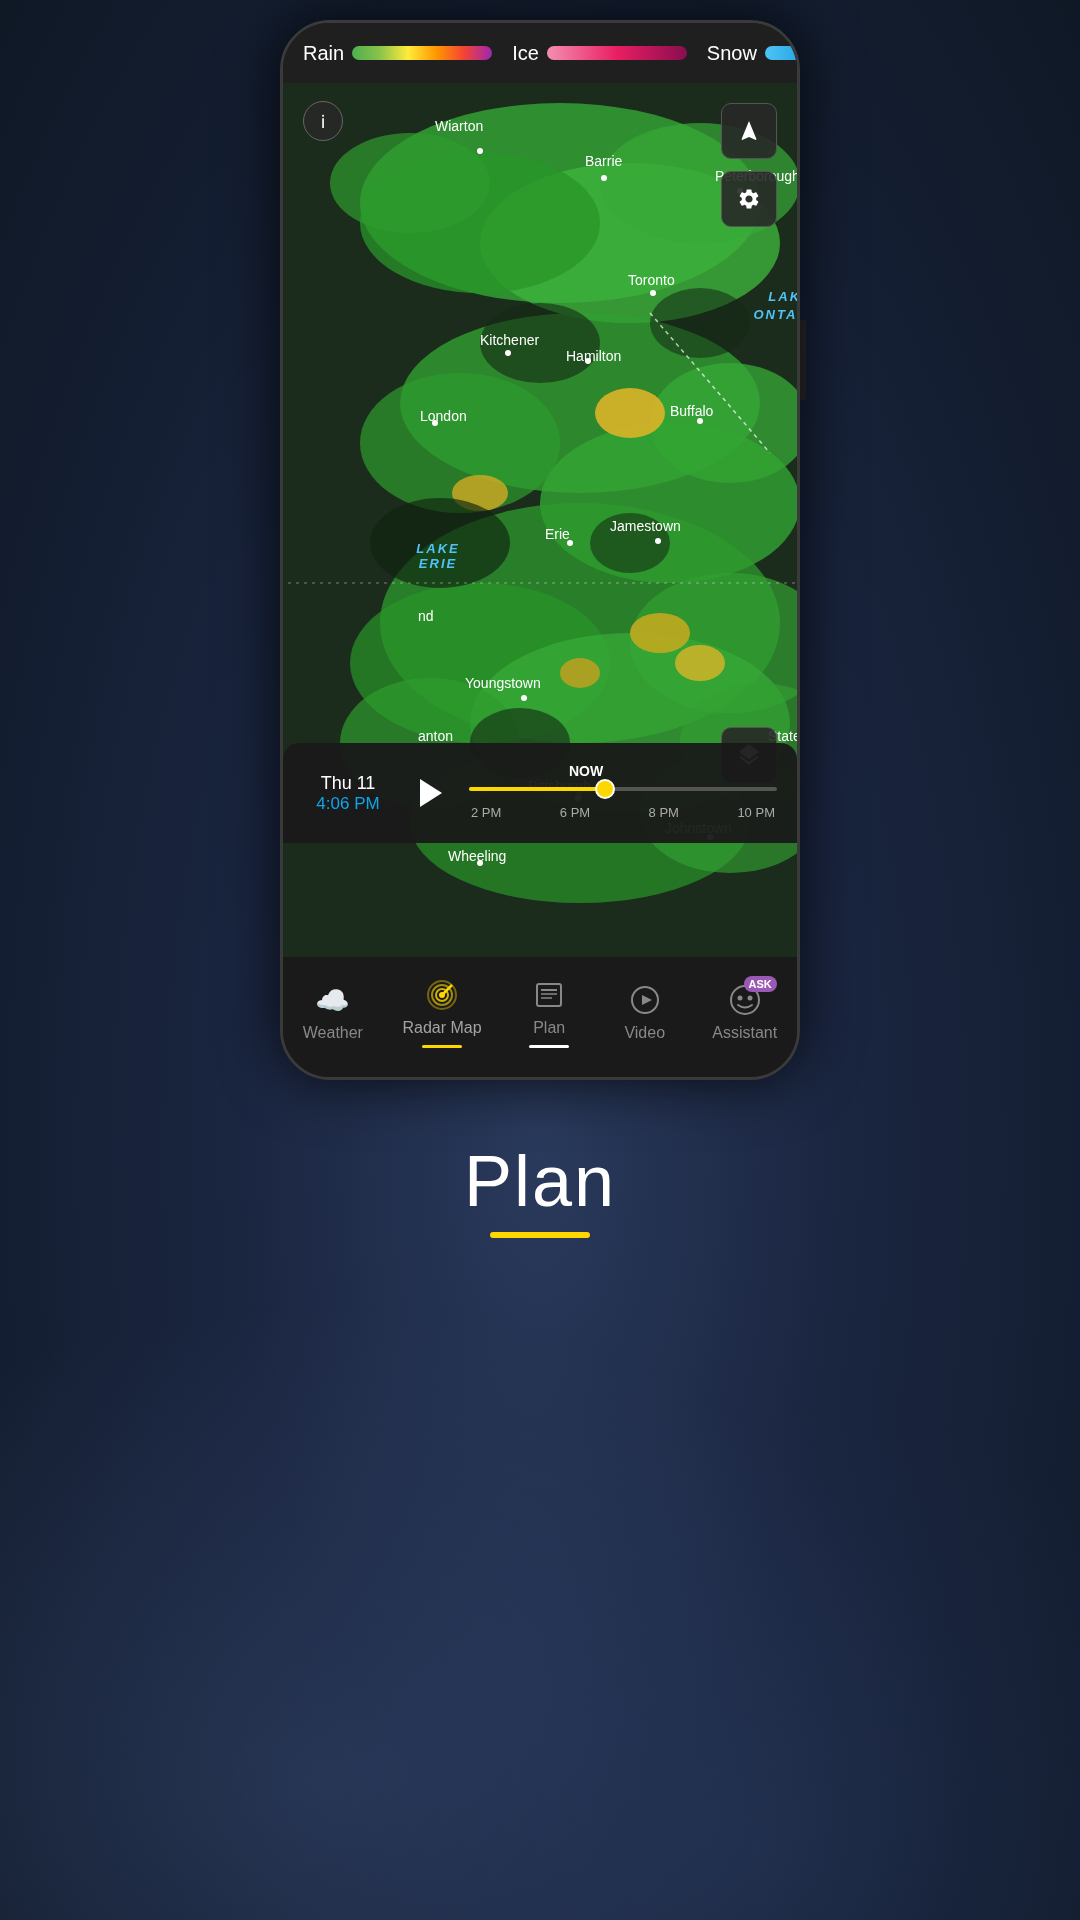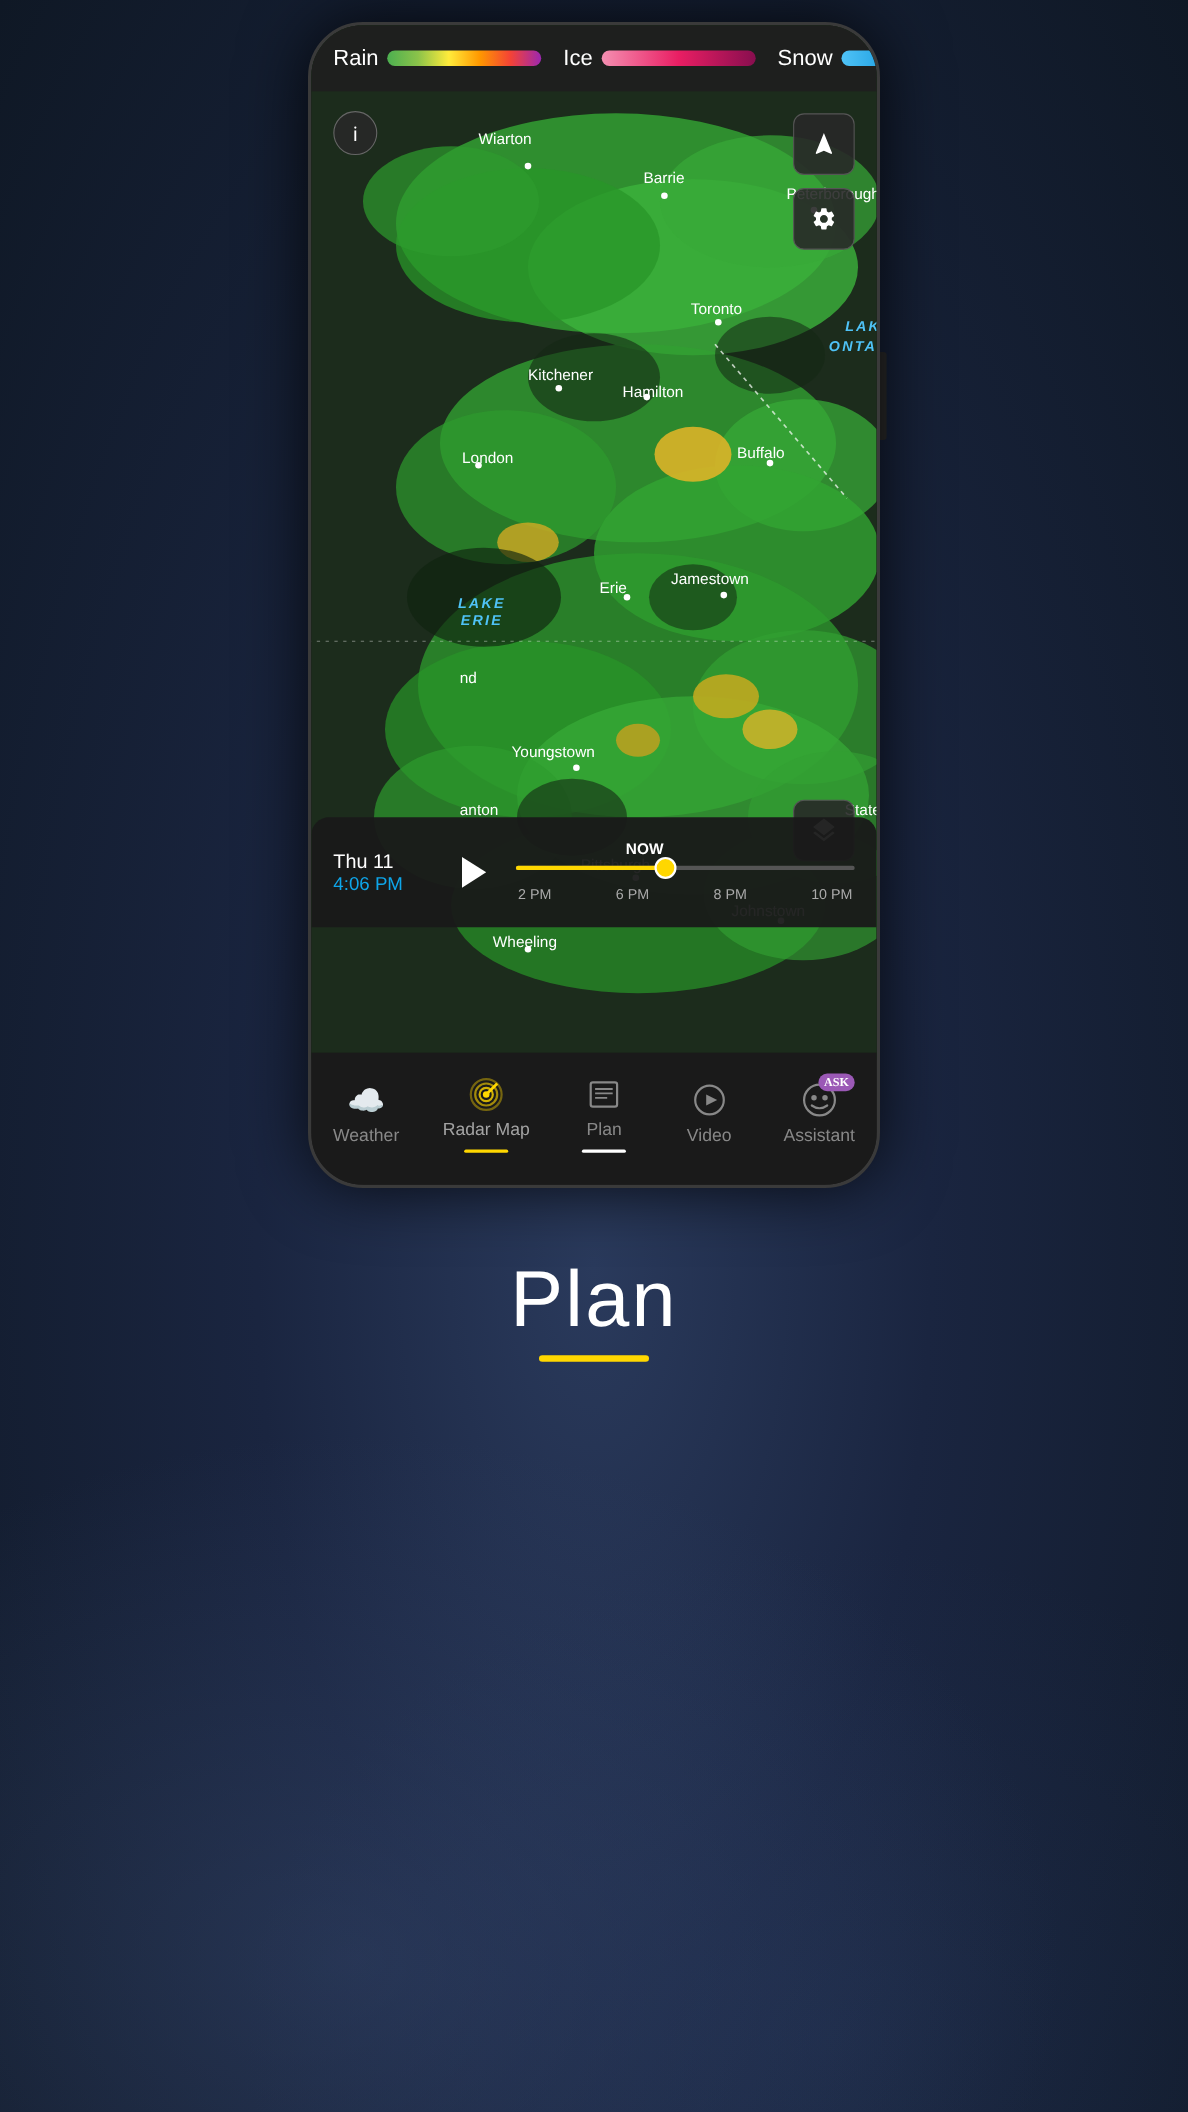--- a/index.html
+++ b/index.html
@@ -199,20 +199,21 @@
       align-items: center;
       padding: 0 20px;
       gap: 16px;
       z-index: 10;
     }
 
     .time-display {
       display: flex;
       flex-direction: column;
       min-width: 90px;
+      align-items: center;
     }
 
     .time-day {
       color: #ffffff;
       font-size: 18px;
       font-weight: 500;
     }
 
     .time-clock {
       color: #0ea5e9;
@@ -585,21 +586,21 @@
         <span class="nav-label">Video</span>
       </div>
       <div class="nav-item" style="position:relative;">
         <div class="nav-icon" style="color:#888; font-size:26px; position:relative;">
           <svg width="34" height="34" viewBox="0 0 34 34">
             <circle cx="17" cy="17" r="14" fill="none" stroke="#888" stroke-width="2"></circle>
             <circle cx="12" cy="15" r="2.5" fill="#888"></circle>
             <circle cx="22" cy="15" r="2.5" fill="#888"></circle>
             <path d="M10 22 Q17 27 24 22" stroke="#888" stroke-width="2" fill="none" stroke-linecap="round"></path>
           </svg>
-          <span style="position:absolute;top:-6px;right:-14px;background:#9b59b6;color:white;font-size:11px;padding:2px 5px;border-radius:8px;font-weight:bold;font-family:Liberation Serif, serif;">ASK</span>
+          <span style="position:absolute;top:-6px;right:-14px;background:#9b59b6;color:white;font-size:11px;padding:2px 5px;border-radius:8px;font-weight:bold;font-family:Liberation Sans, sans-serif;">ASK</span>
         </div>
         <span class="nav-label">Assistant</span>
       </div>
     </div>
 
   </div>
 </div>
 
 <div class="plan-section">
   <span class="plan-title">Plan</span>

